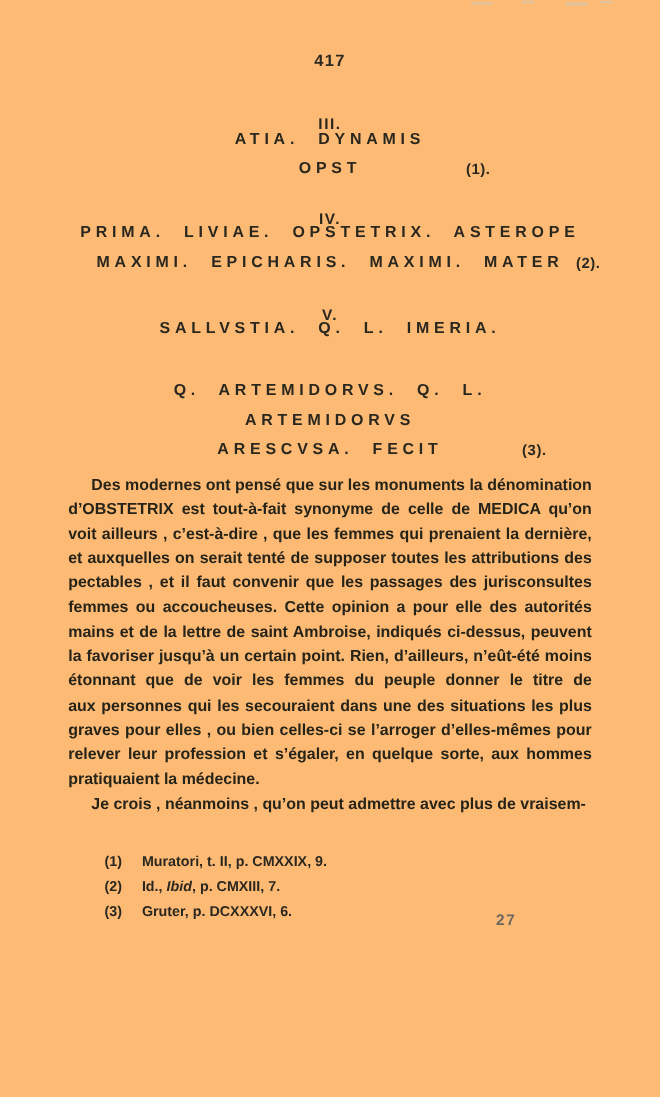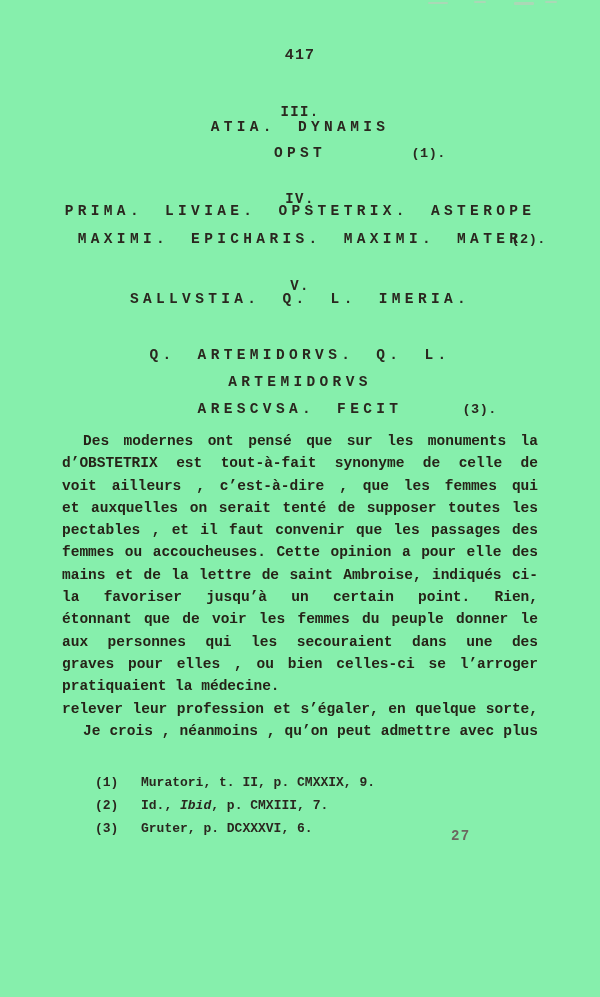--- a/index.html
+++ b/index.html
@@ -1,21 +1,21 @@
 <!DOCTYPE html>
 <html><head>
 <meta charset="utf-8">
 <style>
   html,body{margin:0;padding:0;background:#e8e8e6;}
   .page{
     position:relative;
     width:600px;height:997px;
     margin:0 auto;
-    background:#86efac;
-    font-family:Liberation Mono, monospace;
+    background:#fdba74;
+    font-family:Liberation Sans, sans-serif;
     color:#29261f;
     overflow:hidden;
   }
   
   .artifact{position:absolute;background:#c9c6c0;opacity:.55;border-radius:1px;}
   .a1{left:428px;top:2px;width:20px;height:2px;}
   .a2{left:474px;top:1px;width:12px;height:2px;}
   .a3{left:514px;top:2px;width:20px;height:3px;}
   .a4{left:545px;top:1px;width:12px;height:2px;}
 
@@ -52,21 +52,21 @@
   .bline.last{text-align-last:left;}
   .bline.indent{text-indent:21px;}
   .it{font-style:italic;}
 
   .footnotes{
     position:absolute;left:95px;top:771px;width:430px;
     font-size:13px;font-weight:bold;color:#2a271f;
   }
   .fnrow{display:flex;height:23px;line-height:23px;}
   .fnmark{width:26px;flex:0 0 26px;}
-  .fntext{margin-left:20px;white-space:nowrap;}
+  .fntext{margin-left:8px;white-space:nowrap;}
 
   .sig{
     position:absolute;left:451px;top:828px;
     font-size:14px;font-weight:bold;letter-spacing:.1em;color:#6b675f;
   }
 </style>
 </head>
 <body>
 
 <div class="page">
@@ -106,22 +106,22 @@
       <div class="bline"><span>d’OBSTETRIX est tout-à-fait synonyme de celle de MEDICA qu’on</span></div>
       <div class="bline"><span>voit ailleurs , c’est-à-dire , que les femmes qui prenaient la dernière,</span></div>
       <div class="bline"><span>et auxquelles on serait tenté de supposer toutes les attributions des</span></div>
       <div class="bline"><span>pectables , et il faut convenir que les passages des jurisconsultes ro-</span></div>
       <div class="bline"><span>femmes ou accoucheuses. Cette opinion a pour elle des autorités res-</span></div>
       <div class="bline"><span>mains et de la lettre de saint Ambroise, indiqués ci-dessus, peuvent</span></div>
       <div class="bline"><span>la favoriser jusqu’à un certain point. Rien, d’ailleurs, n’eût-été moins</span></div>
       <div class="bline"><span>étonnant que de voir les femmes du peuple donner le titre de </span><span class="it">medicæ</span></div>
       <div class="bline"><span>aux personnes qui les secouraient dans une des situations les plus</span></div>
       <div class="bline"><span>graves pour elles , ou bien celles-ci se l’arroger d’elles-mêmes pour</span></div>
+      <div class="bline"><span>relever leur profession et s’égaler, en quelque sorte, aux hommes qui</span></div>
       <div class="bline last"><span>pratiquaient la médecine.</span></div>
-      <div class="bline"><span>relever leur profession et s’égaler, en quelque sorte, aux hommes qui</span></div>
       <div class="bline indent last"><span>Je crois , néanmoins , qu’on peut admettre avec plus de vraisem-</span></div>
     </div>
 
   <div class="footnotes" id="footnotes">
       <div class="fnrow">
         <span class="fnmark">(1)</span>
         <span class="fntext"><span>Muratori, t. II, p. CMXXIX, 9.</span></span>
       </div>
       <div class="fnrow">
         <span class="fnmark">(2)</span>

